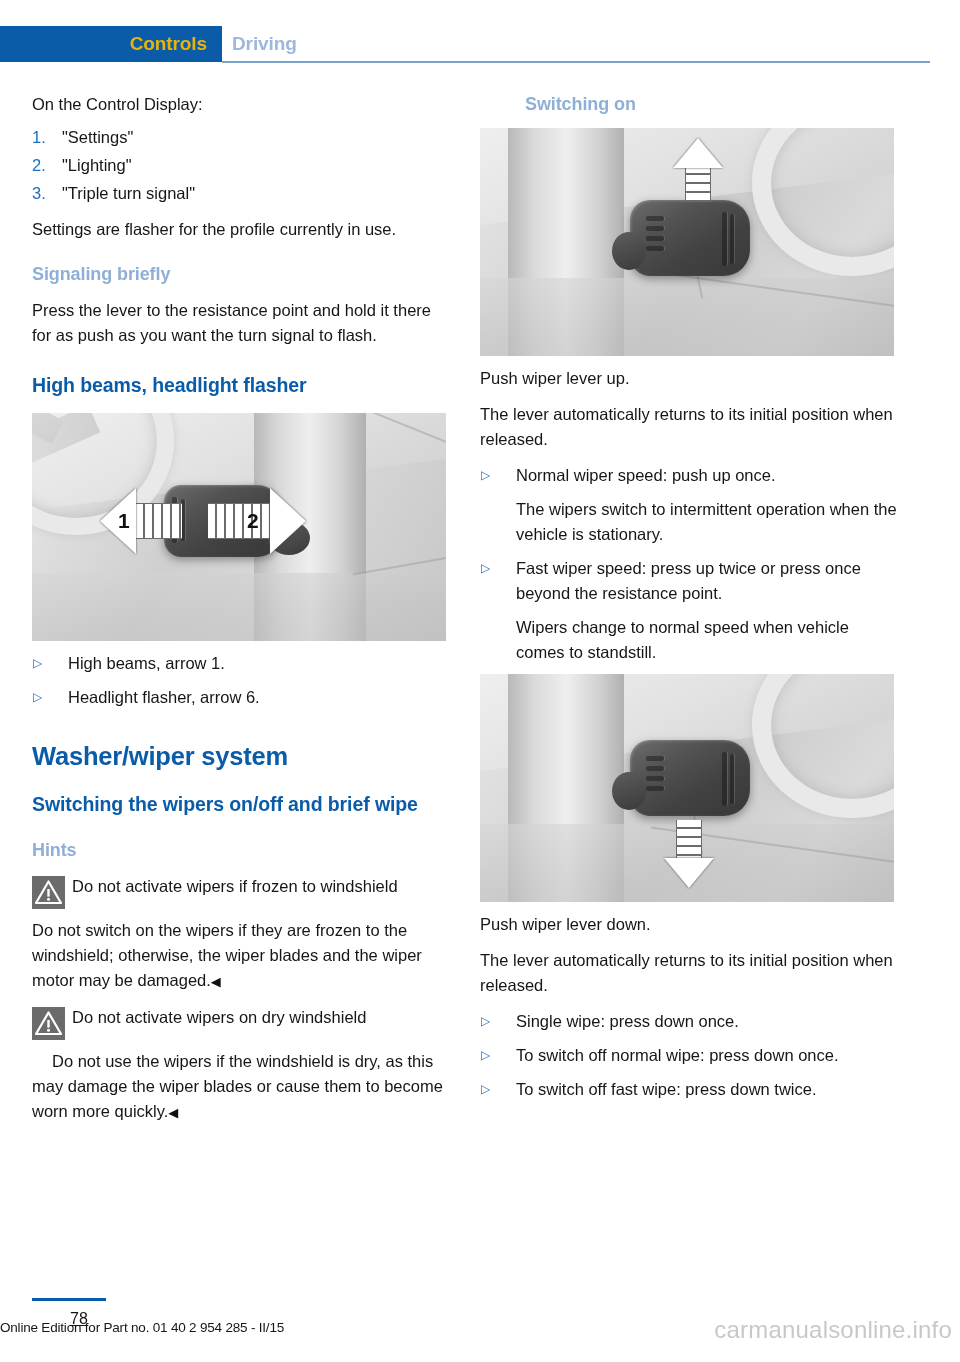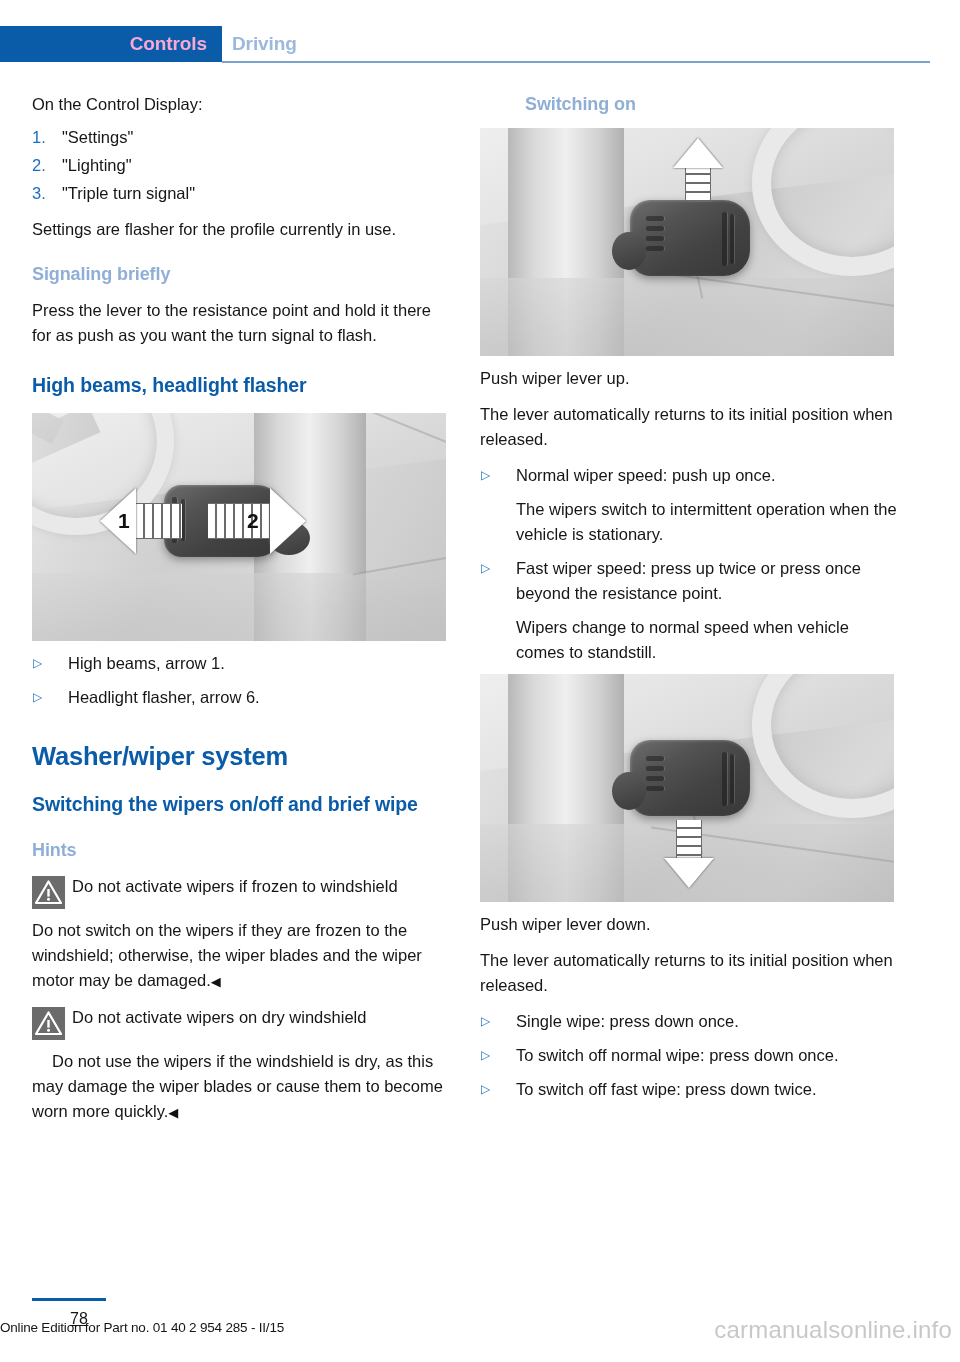--- a/index.html
+++ b/index.html
@@ -33,21 +33,21 @@
     top: 0;
     height: 36px;
     background: #0a5ca8;
     display: flex;
     align-items: center;
     justify-content: flex-end;
     padding-right: 15px;
     width: 222px;
   }
   .header-tab-active-label {
-    color: #f9a8d4;
+    color: #eab308;
     font-size: 19px;
     font-weight: bold;
     letter-spacing: -0.1px;
   }
   .header-tab-inactive {
     position: absolute;
     left: 232px;
     top: 0;
     height: 36px;
     display: flex;

